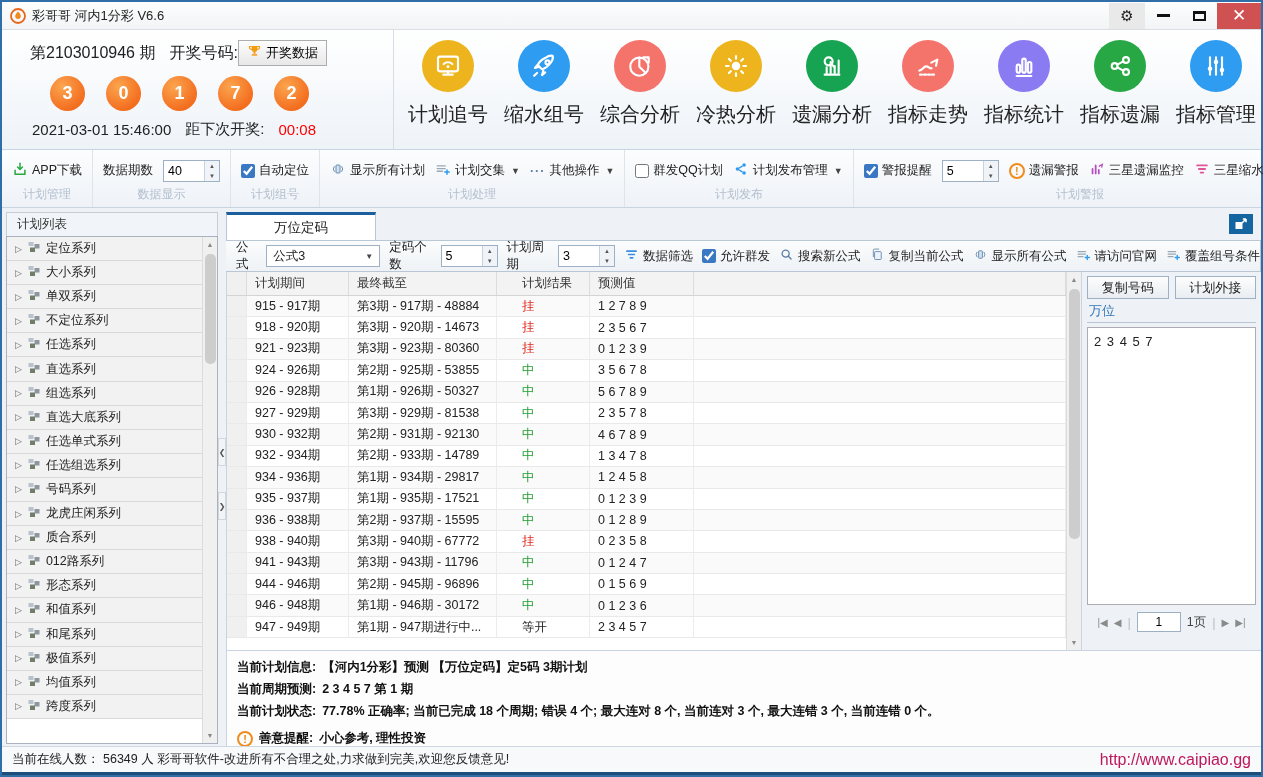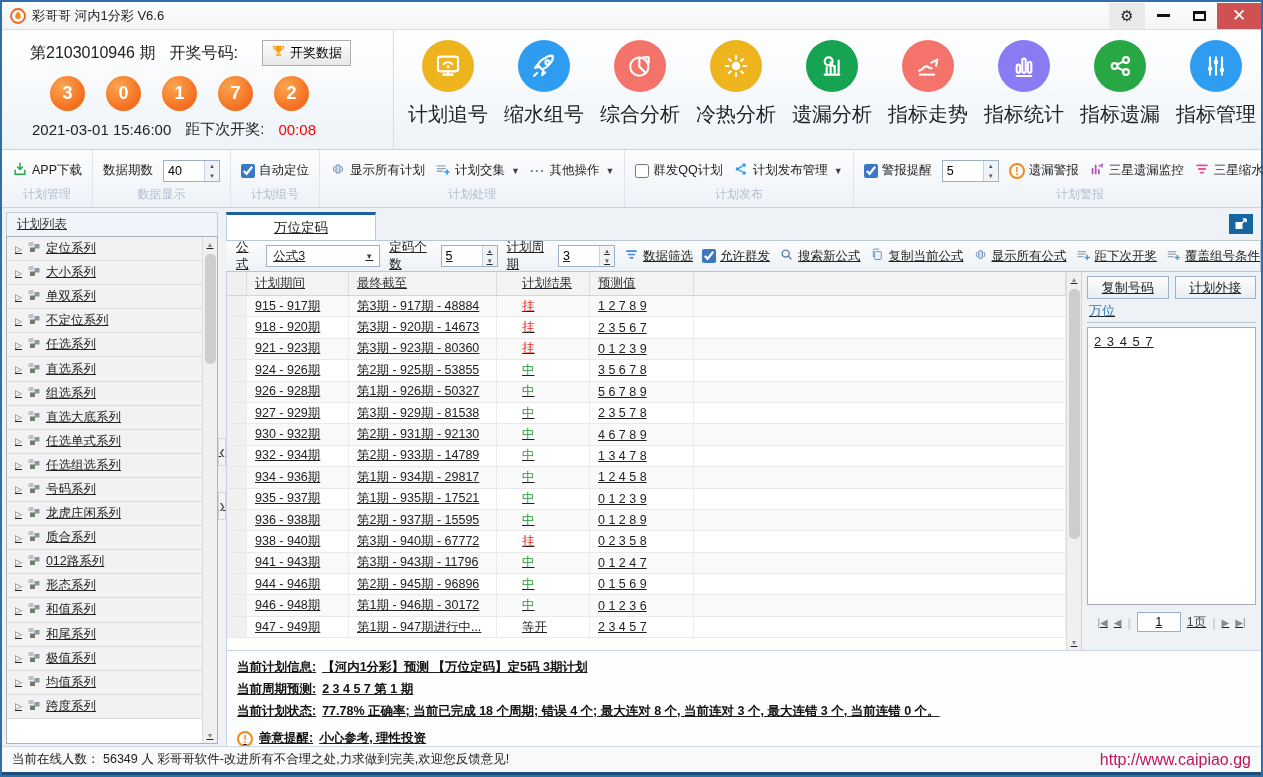--- a/index.html
+++ b/index.html
@@ -16,21 +16,21 @@
   .tbtn.gear { background:#e9e9e9; font-size:15px; }
   .tbtn .minbar { width:13px; height:3px; background:#111; }
   .tbtn .maxbox { width:13px; height:10px; border:2px solid #111; border-top-width:3px; }
   .tbtn.close { background:#d05152; width:44px; color:#fff; font-size:17px; font-weight:bold; }
 
   
   .header { height:120px; flex:none; background:linear-gradient(#ffffff,#eef3f8); border-bottom:1px solid #c9d4e0; display:flex; }
   .draw-panel { width:392px; flex:none; padding:10px 0 0 28px; position:relative; border-right:1px solid #d5dde6; }
   .draw-line1 { display:flex; align-items:center; font-size:16px; color:#222; }
   .issue-label { margin-right:14px; }
-  .btn-drawdata { margin-left:24px; display:inline-flex; align-items:center; gap:4px; border:1px solid #adadad; background:linear-gradient(#fdfdfd,#e8e8e8); padding:3px 8px; font-size:13px; cursor:pointer; }
+  .btn-drawdata { display:inline-flex; align-items:center; gap:4px; border:1px solid #adadad; background:linear-gradient(#fdfdfd,#e8e8e8); padding:3px 8px; font-size:13px; cursor:pointer; }
   .balls { display:flex; gap:21px; margin:10px 0 0 20px; }
   .ball { width:35px; height:35px; border-radius:50%; background:radial-gradient(circle at 35% 30%, #fba54f, #f36d1e 72%); color:#fff; font-size:18px; font-weight:bold; display:flex; align-items:center; justify-content:center; }
   .draw-line3 { margin:9px 0 0 2px; font-size:15px; display:flex; gap:14px; align-items:center; }
   .countdown { color:#ff0000; }
 
   .nav-icons { flex:1; display:flex; justify-content:space-evenly; padding:10px 6px 0 6px; }
   .nav-item { width:96px; display:flex; flex-direction:column; align-items:center; cursor:pointer; }
   .nav-circle { width:52px; height:52px; border-radius:50%; display:flex; align-items:center; justify-content:center; }
   .nav-circle svg { width:32px; height:32px; }
   .nav-label { margin-top:9px; font-size:20px; color:#222; }
@@ -45,21 +45,21 @@
   .caret { font-size:9px; color:#444; margin-left:2px; }
   .dots { color:#5b7fa6; font-weight:bold; letter-spacing:1px; }
   input[type=checkbox] { width:14px; height:14px; accent-color:#3a78c3; }
   .spin { display:inline-flex; border:1px solid #9eb0c4; background:#fff; height:22px; }
   .spin input { width:40px; border:0; outline:none; padding:0 4px; font-size:12.5px; font-family:inherit; }
   .spin .arrows { width:15px; display:flex; flex-direction:column; border-left:1px solid #c7d2de; }
   .spin .arrows span { flex:1; font-size:6px; color:#555; display:flex; align-items:center; justify-content:center; background:#f0f3f7; cursor:pointer; }
   .excl { width:16px; height:16px; border-radius:50%; border:2px solid #f08c1e; color:#f08c1e; font-weight:bold; font-size:11px; display:inline-flex; align-items:center; justify-content:center; }
 
   
-  .workspace { flex:1; display:flex; min-height:0; padding:4px 0 0 4px;text-decoration:underline; }
+  .workspace { flex:1; display:flex; min-height:0; padding:4px 0 0 4px; }
   .sidebar { width:212px; flex:none; display:flex; flex-direction:column; }
   .side-title { height:24px; background:#f1f4f8; border:1px solid #c6cdd6; border-bottom:0; display:flex; align-items:center; padding-left:10px; font-size:12.5px; color:#333; }
   .side-listwrap { flex:1; border:1px solid #a9b2bd; background:#fff; display:flex; min-height:0; margin-bottom:2px; }
   .side-list { flex:1; overflow:hidden; }
   .side-item { height:24.1px; background:#f2f2f2; border-bottom:1px solid #d9d9d9; display:flex; align-items:center; padding-left:8px; gap:5px; cursor:pointer; font-size:12.5px; color:#222; }
   .tri { color:#666; font-size:9px; }
   .side-item svg { width:14px; height:14px; }
   .vscroll { width:15px; flex:none; background:#f0f0f0; border-left:1px solid #dcdcdc; display:flex; flex-direction:column; align-items:center; }
   .vscroll .sarrow { height:15px; width:100%; display:flex; align-items:center; justify-content:center; font-size:7px; color:#888; cursor:pointer; }
   .vscroll .thumb { width:11px; height:110px; background:#cdcdcd; border-radius:5px; margin-top:2px; }
@@ -646,21 +646,21 @@
                 <rect x="6.7" y="4.5" width="4.6" height="9" rx="1" fill="#cfe0f0" stroke="#5b7fa6"></rect>
                 <path d="M4.7 6.2a4.5 4.5 0 0 0 0 5.6M13.3 6.2a4.5 4.5 0 0 1 0 5.6" stroke="#5b7fa6" fill="none" stroke-linecap="round"></path>
               </svg></span>
           <span>显示所有公式</span>
         </span>
         <span class="flink">
           <span><svg viewBox="0 0 18 18">
                 <path d="M2.5 5.5h9M2.5 8.5h9M2.5 11.5h6" stroke="#9aa7b5" stroke-width="1.5" stroke-linecap="round"></path>
                 <path d="M11 12.5h5M13.5 10v5" stroke="#2e9cf0" stroke-width="1.7" stroke-linecap="round"></path>
               </svg></span>
-          <span>距下次开奖</span>
+          <span>请访问官网</span>
         </span>
         <span class="flink">
           <span><svg viewBox="0 0 18 18">
                 <path d="M2.5 5.5h9M2.5 8.5h9M2.5 11.5h6" stroke="#9aa7b5" stroke-width="1.5" stroke-linecap="round"></path>
                 <path d="M11 12.5h5M13.5 10v5" stroke="#2e9cf0" stroke-width="1.7" stroke-linecap="round"></path>
               </svg></span>
           <span>覆盖组号条件</span>
         </span>
       </div>
 

